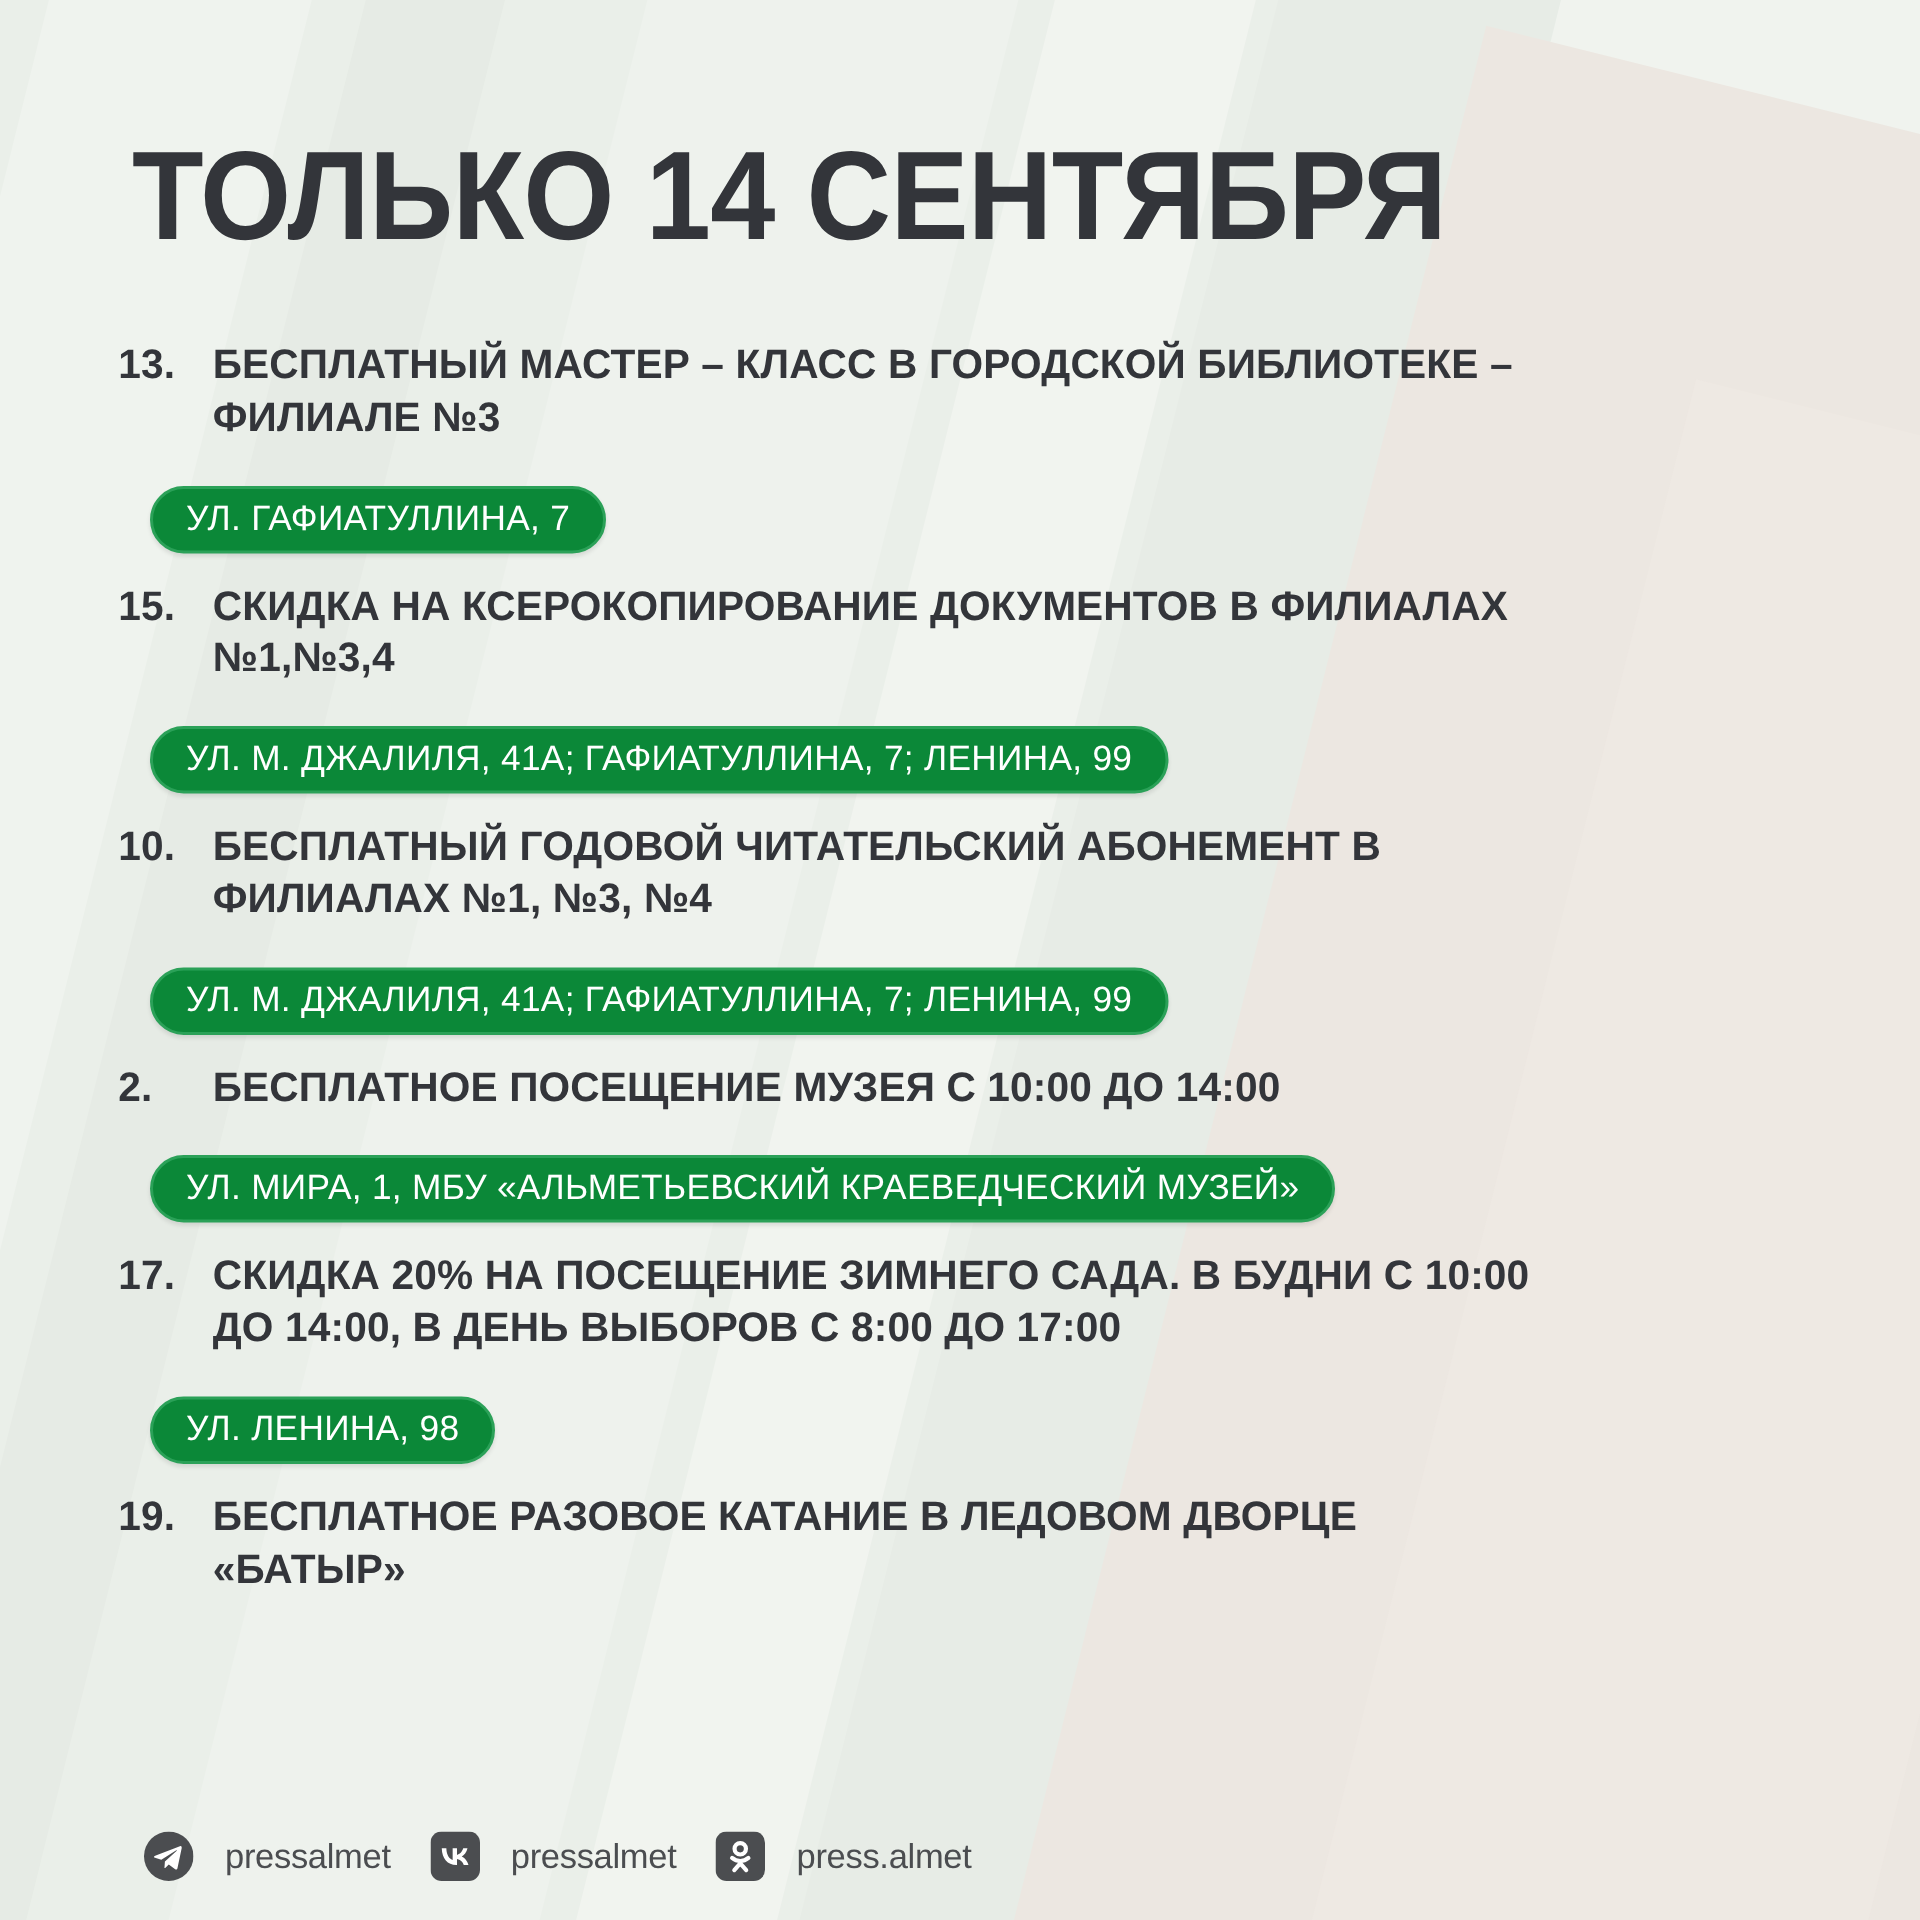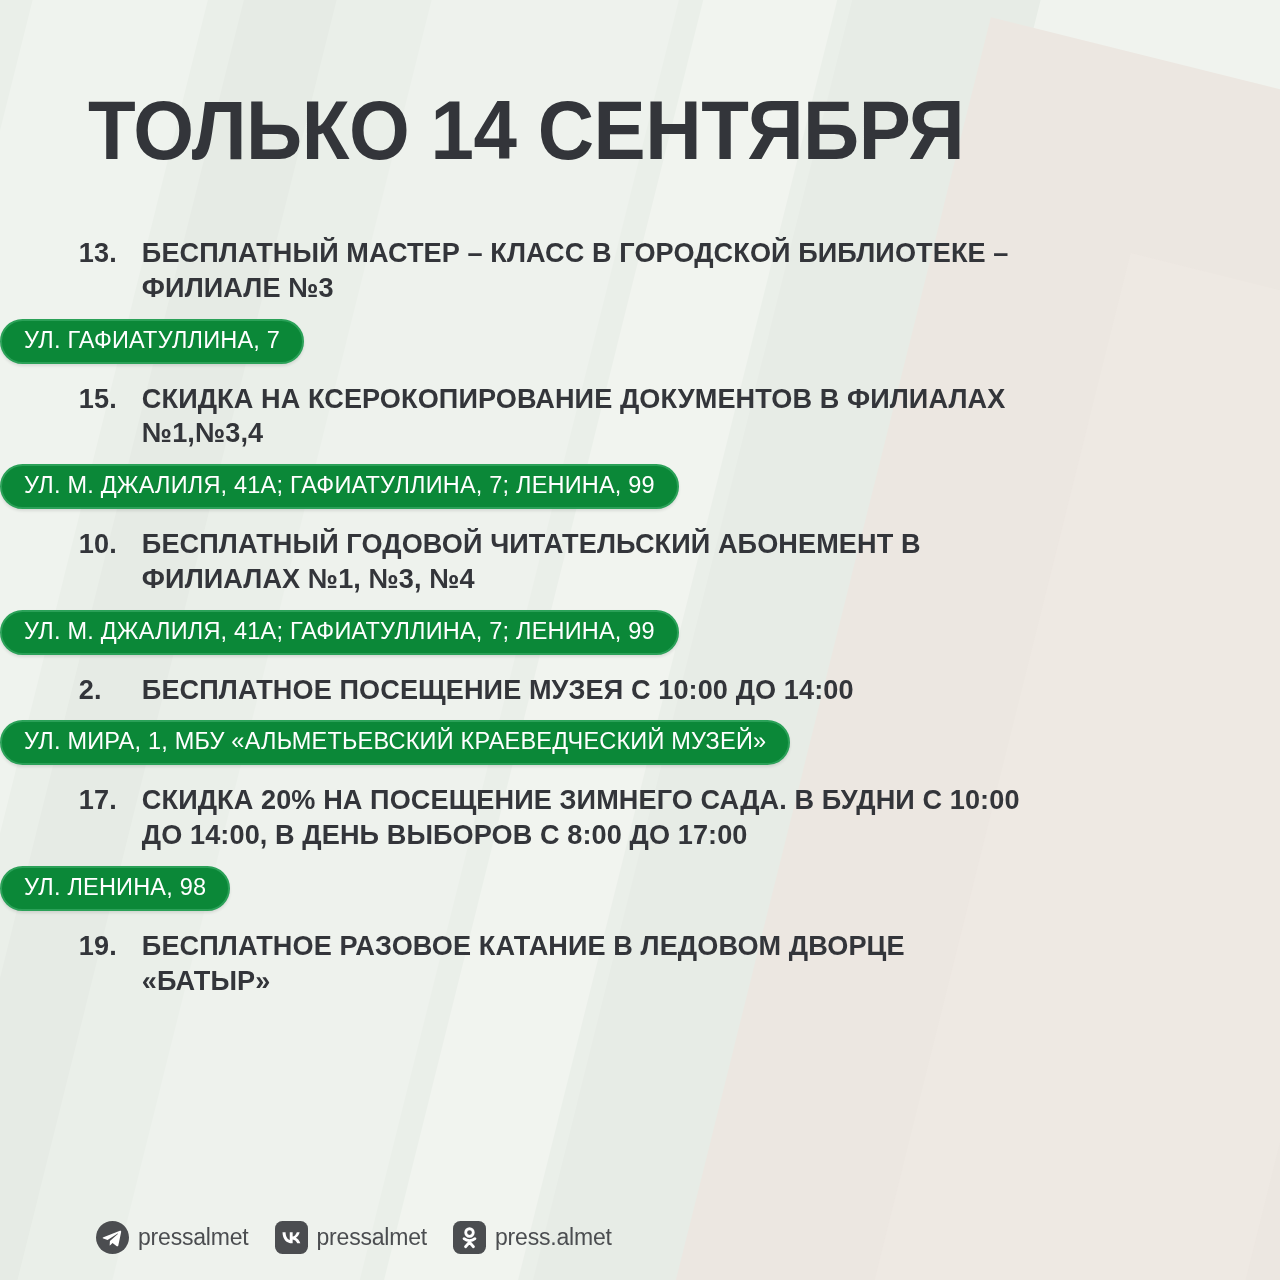--- a/index.html
+++ b/index.html
@@ -81,21 +81,21 @@
     color:#33353a;
     font-family:"Liberation Sans Narrow","Liberation Sans", sans-serif;
     transform:scaleX(0.93);
     transform-origin:left top;
     white-space:nowrap;
   }
 
   #offer-list {
     position:absolute;
     left:0;
-    top:236px;
+    top:226px;
     width:1124px;
     list-style:none;
   }
 
   .offer-item {
     position:relative;
     padding:0 0 0 0;
     margin-bottom:18px;
   }
 
@@ -116,21 +116,22 @@
   .offer-num {
     flex:0 0 auto;
     width:64px;
     white-space:nowrap;
   }
   .offer-text {
     flex:1 1 auto;
   }
 
   .offer-badge-row {
-    margin-top:13px;
+    padding-left:100px;
+    margin-top:28px;
   }
 
   .offer-badge {
     display:inline-block;
     background:#0b8838;
     color:#ffffff;
     border:2px solid #2ba158;
     border-radius:30px;
     padding:7px 22px 9px 22px;
     font-size:23.5px;
@@ -148,21 +149,21 @@
     left:96px;
     bottom:26px;
     display:flex;
     align-items:center;
     gap:26px;
     z-index:3;
   }
   .social {
     display:flex;
     align-items:center;
-    gap:9px;
+    gap:21px;
   }
   .social-icon {
     width:33px;
     height:33px;
     flex:0 0 auto;
     display:block;
   }
   .social-label {
     font-size:23px;
     color:#4b4d50;

